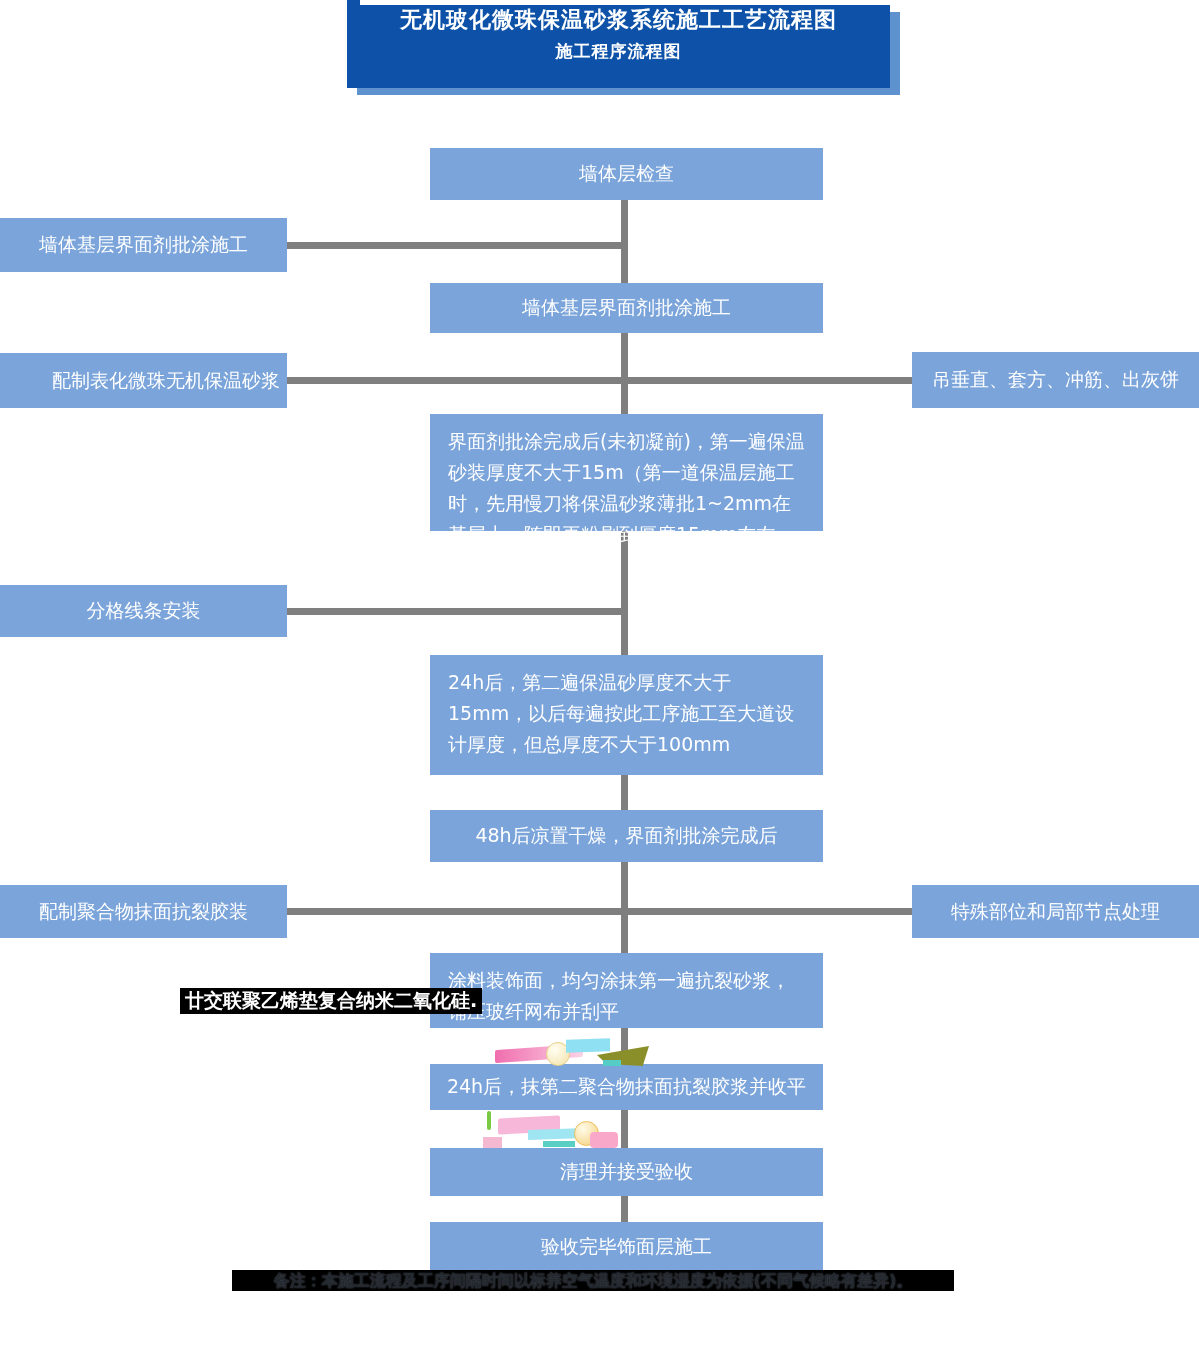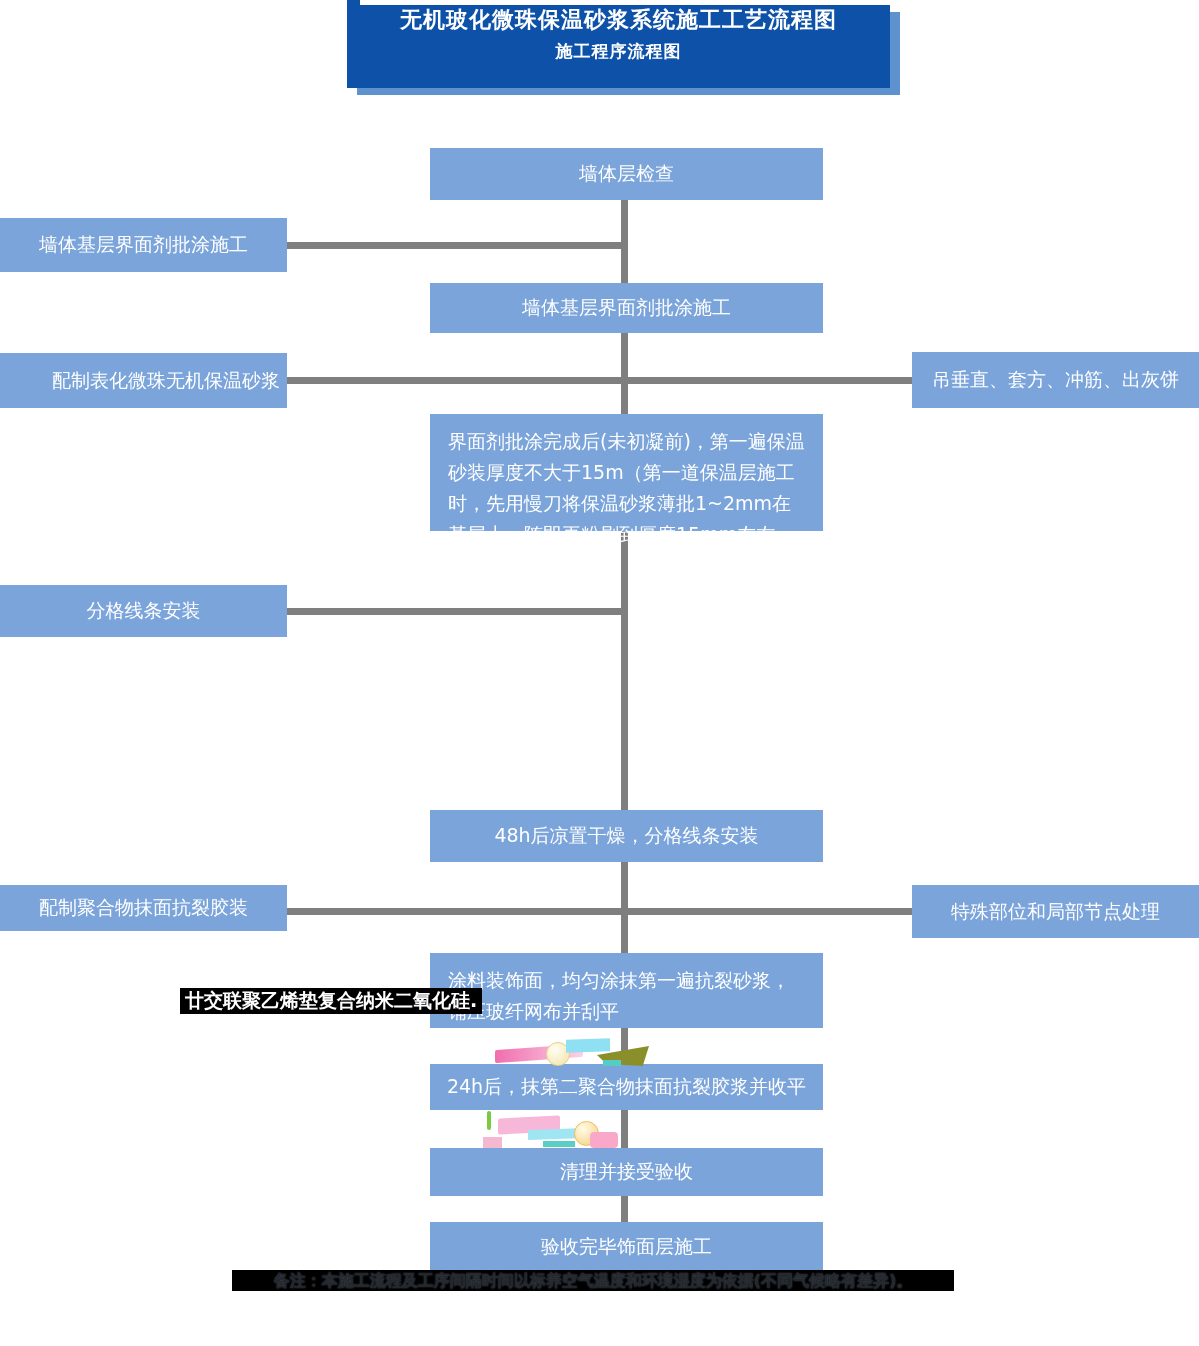--- a/index.html
+++ b/index.html
@@ -43,21 +43,21 @@
   .b-big1{left:430px;top:414px;width:393px;height:117px;}
   .b-24h{left:430px;top:655px;width:393px;height:120px;}
   .b-48h{left:430px;top:810px;width:393px;height:52px;}
   .b-coating{left:430px;top:953px;width:393px;height:75px;}
   .b-24h2{left:430px;top:1064px;width:393px;height:46px;}
   .b-clean{left:430px;top:1148px;width:393px;height:48px;}
   .b-final{left:430px;top:1222px;width:393px;height:50px;}
   .b-left1{left:0;top:218px;width:287px;height:54px;}
   .b-left2{left:0;top:353px;width:287px;height:55px;padding-left:45px;}
   .b-left3{left:0;top:585px;width:287px;height:52px;}
-  .b-left4{left:0;top:885px;width:287px;height:46px;}
+  .b-left4{left:0;top:885px;width:287px;height:53px;}
   .b-right1{left:912px;top:352px;width:287px;height:56px;}
   .b-right2{left:912px;top:885px;width:287px;height:53px;}
   
   .black-label{
     position:absolute;left:180px;top:988px;height:26px;background:var(--note-bg);
     color:#ffffff;font-size:19px;font-weight:bold;display:flex;align-items:center;
     padding:0 5px;white-space:nowrap;
   }
   
   .footer-note{
@@ -94,21 +94,22 @@
 
   <div class="vline"></div>
   <div class="hline hl1"></div>
   <div class="hline hl2"></div>
   <div class="hline hl3"></div>
   <div class="hline hl4"></div>
 
   <div class="fbox b-wall-check">墙体层检查</div>
   <div class="fbox b-interface">墙体基层界面剂批涂施工</div>
   <div class="fbox left-align b-big1">界面剂批涂完成后(未初凝前)，第一遍保温砂装厚度不大于15m（第一道保温层施工时，先用慢刀将保温砂浆薄批1~2mm在基层上，随即再粉刷到厚度15mm左右</div>
-  <div class="fbox b-48h">48h后凉置干燥，分格线条安装</div>
+  <div class="fbox left-align b-24h">24h后，第二遍保温砂厚度不大于15mm，以后每遍按此工序施工至大道设计厚度，但总厚度不大于100mm</div>
+  <div class="fbox b-48h">48h后凉置干燥，界面剂批涂完成后</div>
   <div class="fbox left-align b-coating">涂料装饰面，均匀涂抹第一遍抗裂砂浆，铺压玻纤网布并刮平</div>
   <div class="fbox b-24h2">24h后，抹第二聚合物抹面抗裂胶浆并收平</div>
   <div class="fbox b-clean">清理并接受验收</div>
   <div class="fbox b-final">验收完毕饰面层施工</div>
 
   <div class="fbox b-left1">墙体基层界面剂批涂施工</div>
   <div class="fbox b-left2">配制表化微珠无机保温砂浆</div>
   <div class="fbox b-left3">分格线条安装</div>
   <div class="fbox b-left4">配制聚合物抹面抗裂胶装</div>
 

